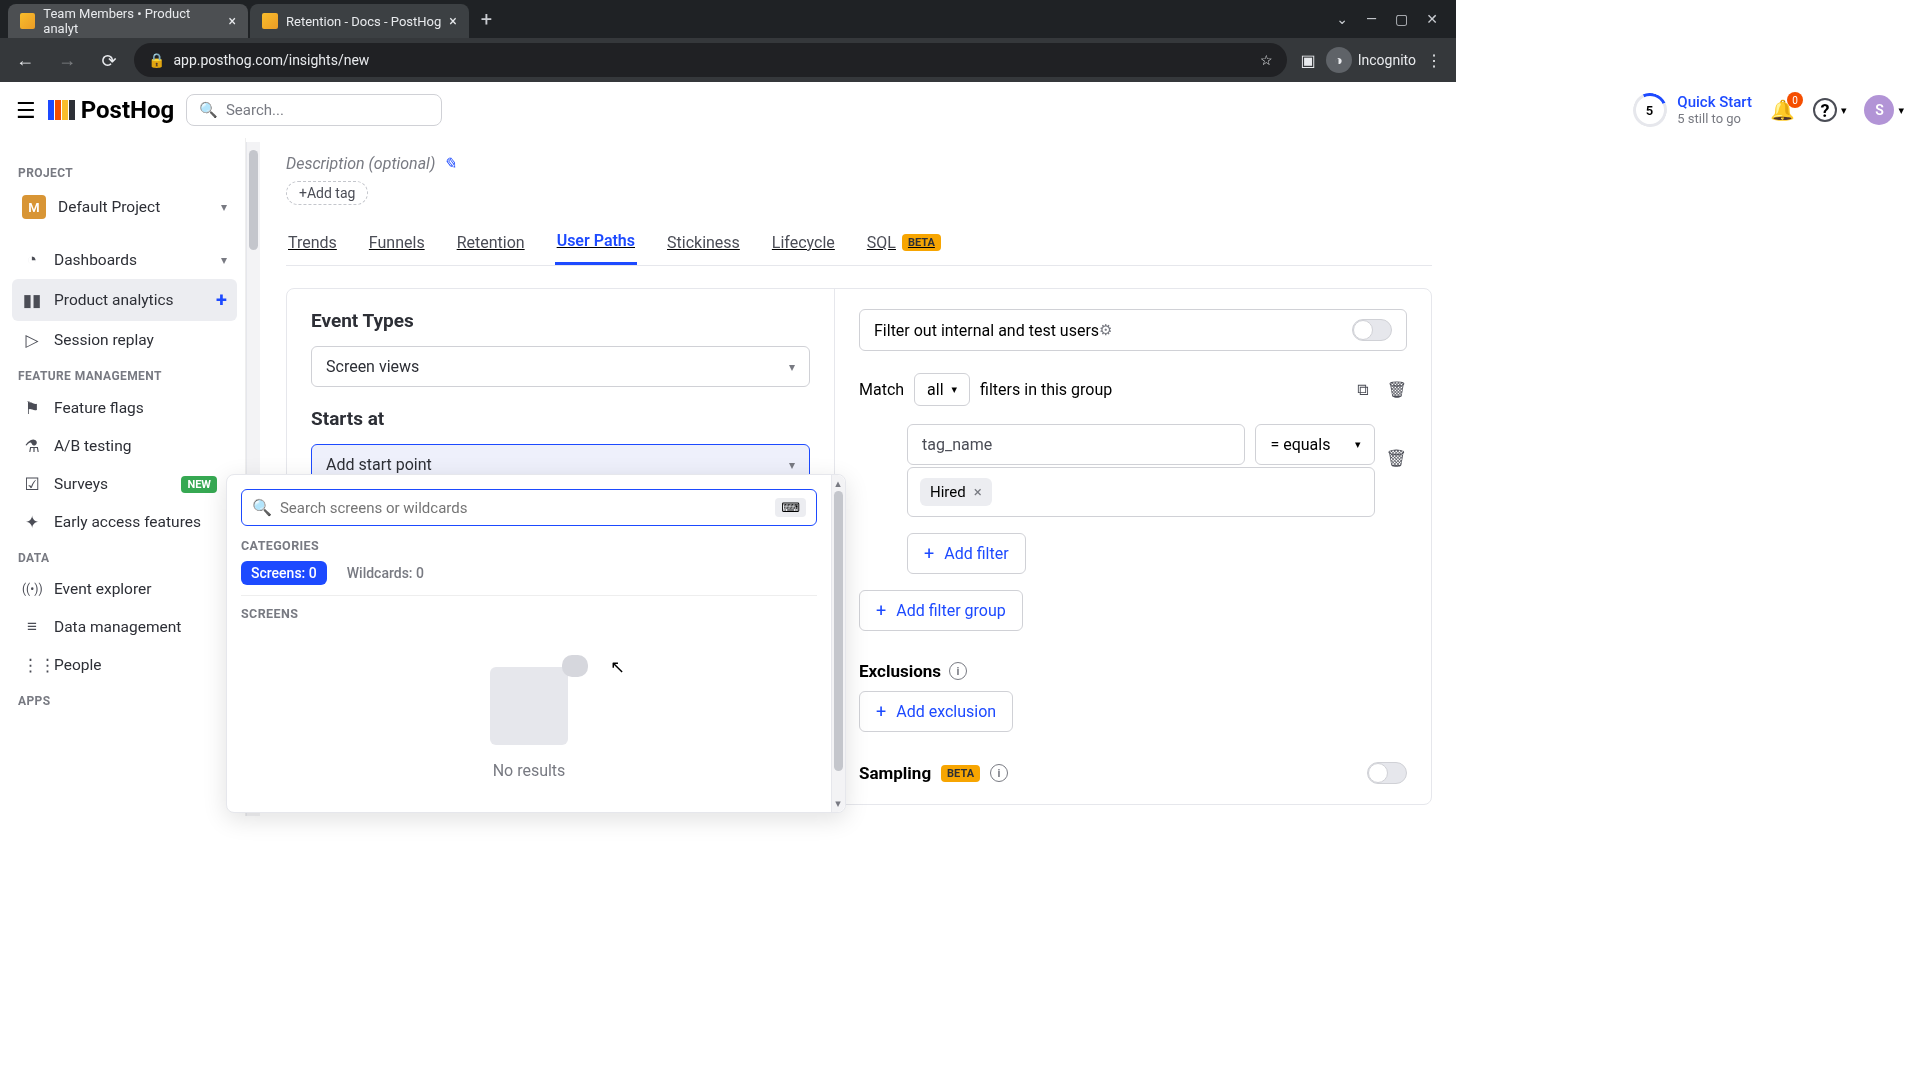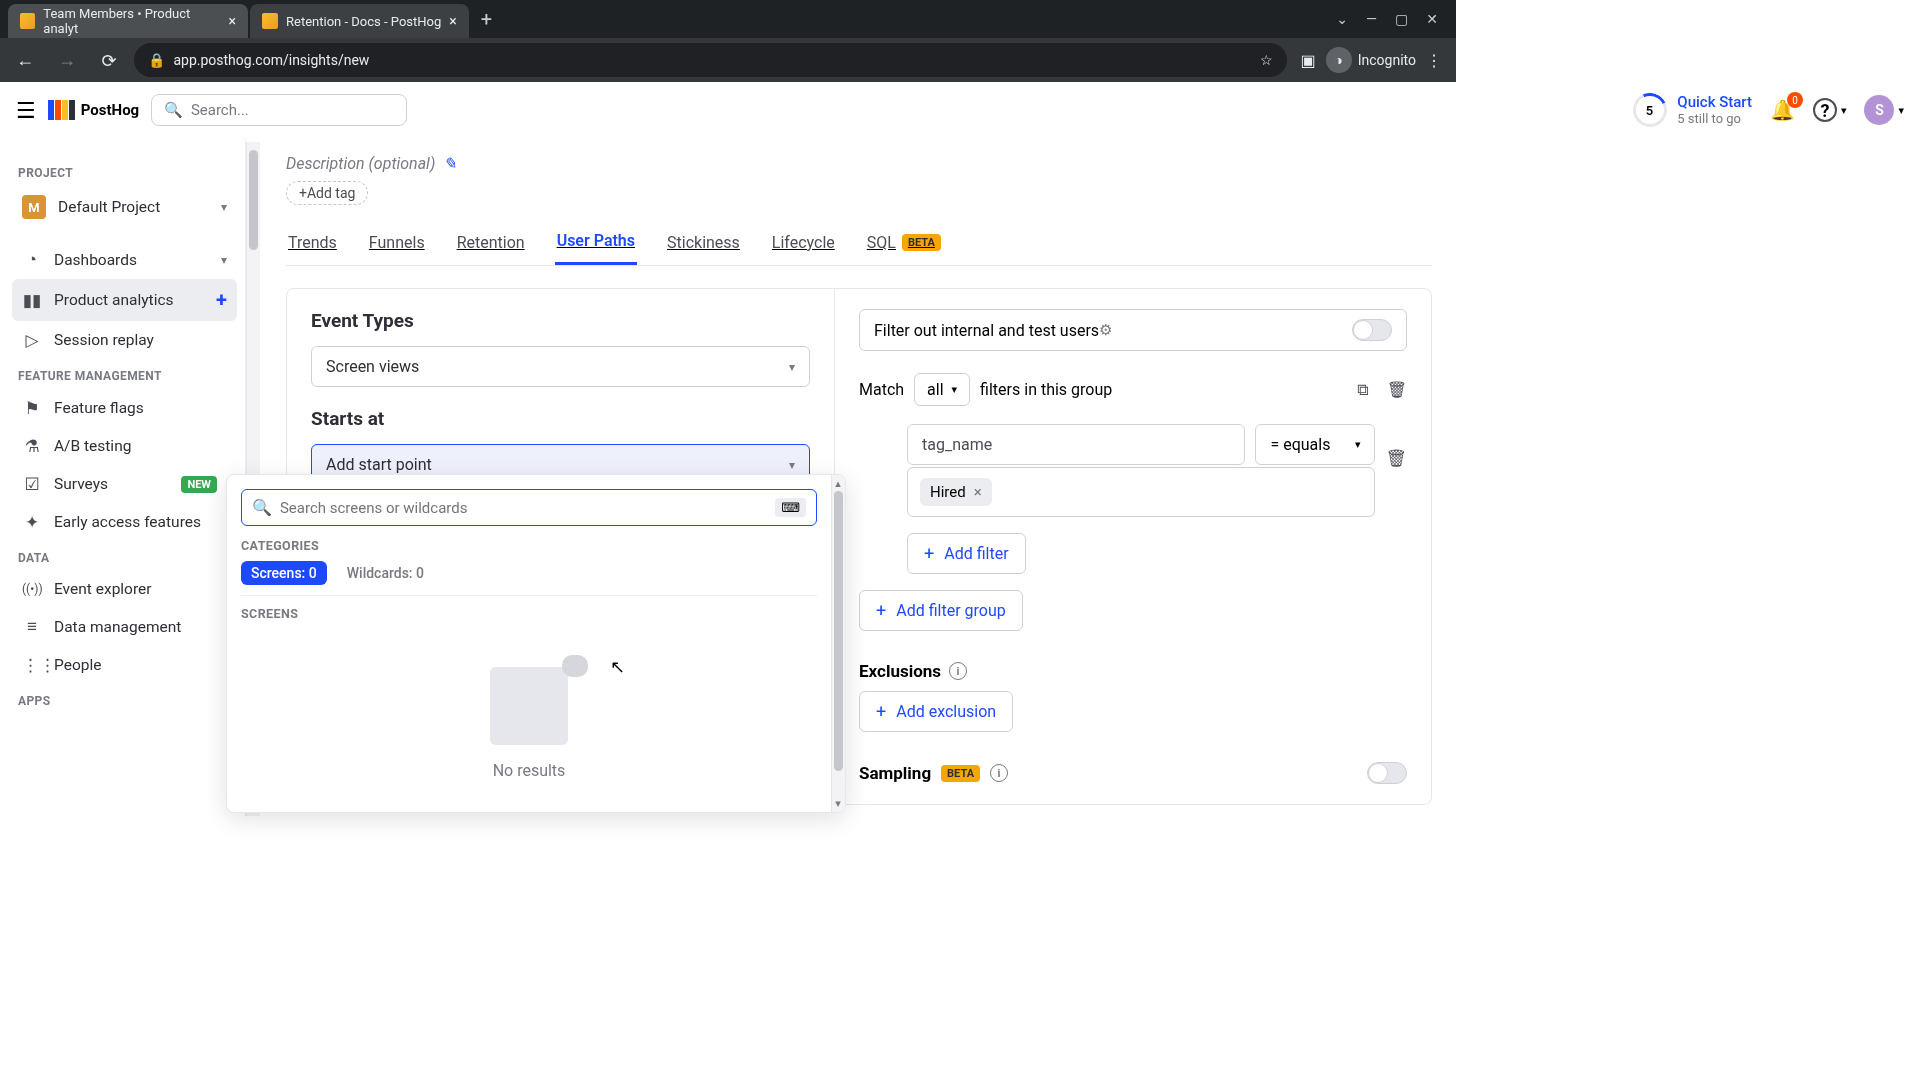--- a/index.html
+++ b/index.html
@@ -18,21 +18,21 @@
 .nav-btn { width: 34px; height: 34px; display: flex; align-items: center; justify-content: center; color: #e8eaed; font-size: 18px; border-radius: 50%; cursor: pointer; }
 .addr-input { flex: 1; background: #202124; border-radius: 20px; height: 34px; display: flex; align-items: center; padding: 0 14px; color: #e8eaed; font-size: 14px; gap: 8px; }
 .addr-right { display: flex; align-items: center; gap: 10px; color: #e8eaed; padding: 0 6px; }
 .incognito-badge { display: flex; align-items: center; gap: 6px; font-size: 14px; }
 .avatar-small { width: 26px; height: 26px; border-radius: 50%; background: #5f6368; display: flex; align-items: center; justify-content: center; }
 
 
 .app { display: flex; height: calc(816px - 82px); }
 .topbar { position: absolute; top: 82px; left: 0; right: 0; height: 56px; display: flex; align-items: center; padding: 0 16px; gap: 12px; background: #fff; z-index: 5; }
 .hamburger { font-size: 22px; cursor: pointer; }
-.logo { display: flex; align-items: center; gap: 6px; font-weight: 700; font-size: 15px; }
+.logo { display: flex; align-items: center; gap: 6px; font-weight: 700; font-size: 24px; }
 .logo-mark { display: inline-flex; gap: 1px; }
 .logo-bar { width: 6px; height: 20px; }
 .search-box { display: flex; align-items: center; gap: 8px; border: 1px solid #d0d1d6; border-radius: 8px; padding: 6px 12px; width: 256px; color: #787a82; font-size: 15px; }
 .topbar-right { margin-left: auto; display: flex; align-items: center; gap: 18px; }
 .quickstart { display: flex; align-items: center; gap: 10px; }
 .qs-ring { width: 34px; height: 34px; border-radius: 50%; border: 3px solid #e6e7ec; border-top-color: #1d4aff; display: flex; align-items: center; justify-content: center; font-size: 13px; font-weight: 600; transform: rotate(20deg); }
 .qs-ring span { transform: rotate(-20deg); }
 .qs-text { display: flex; flex-direction: column; line-height: 1.2; }
 .qs-title { color: #1d4aff; font-size: 15px; font-weight: 500; }
 .qs-sub { color: #787a82; font-size: 13px; }

